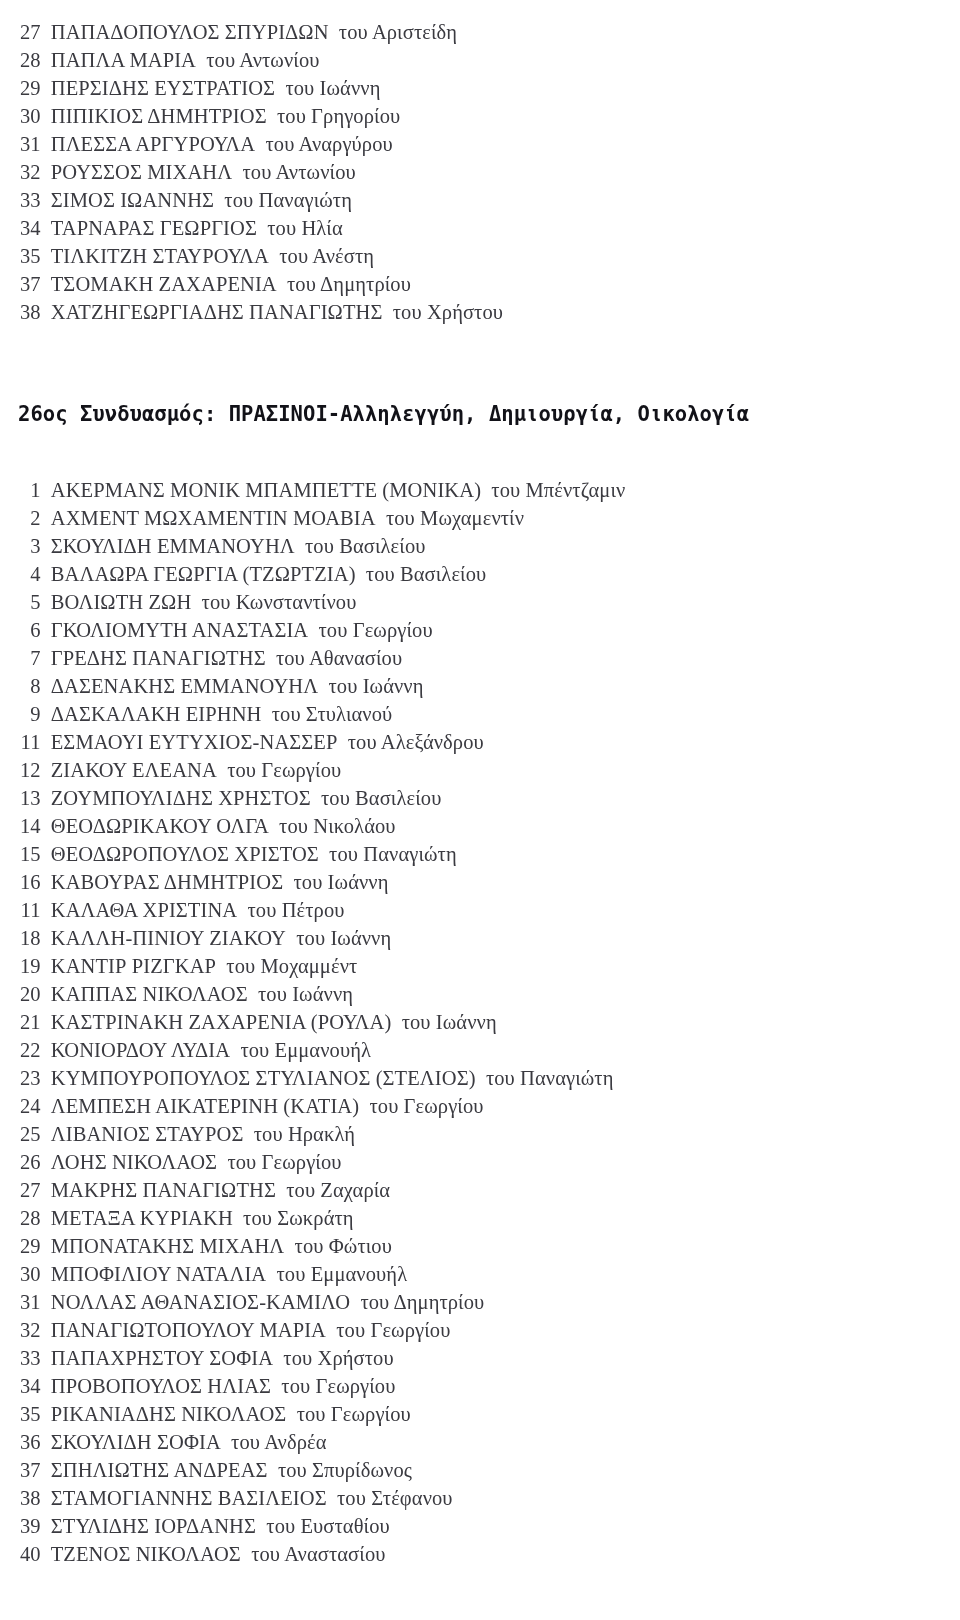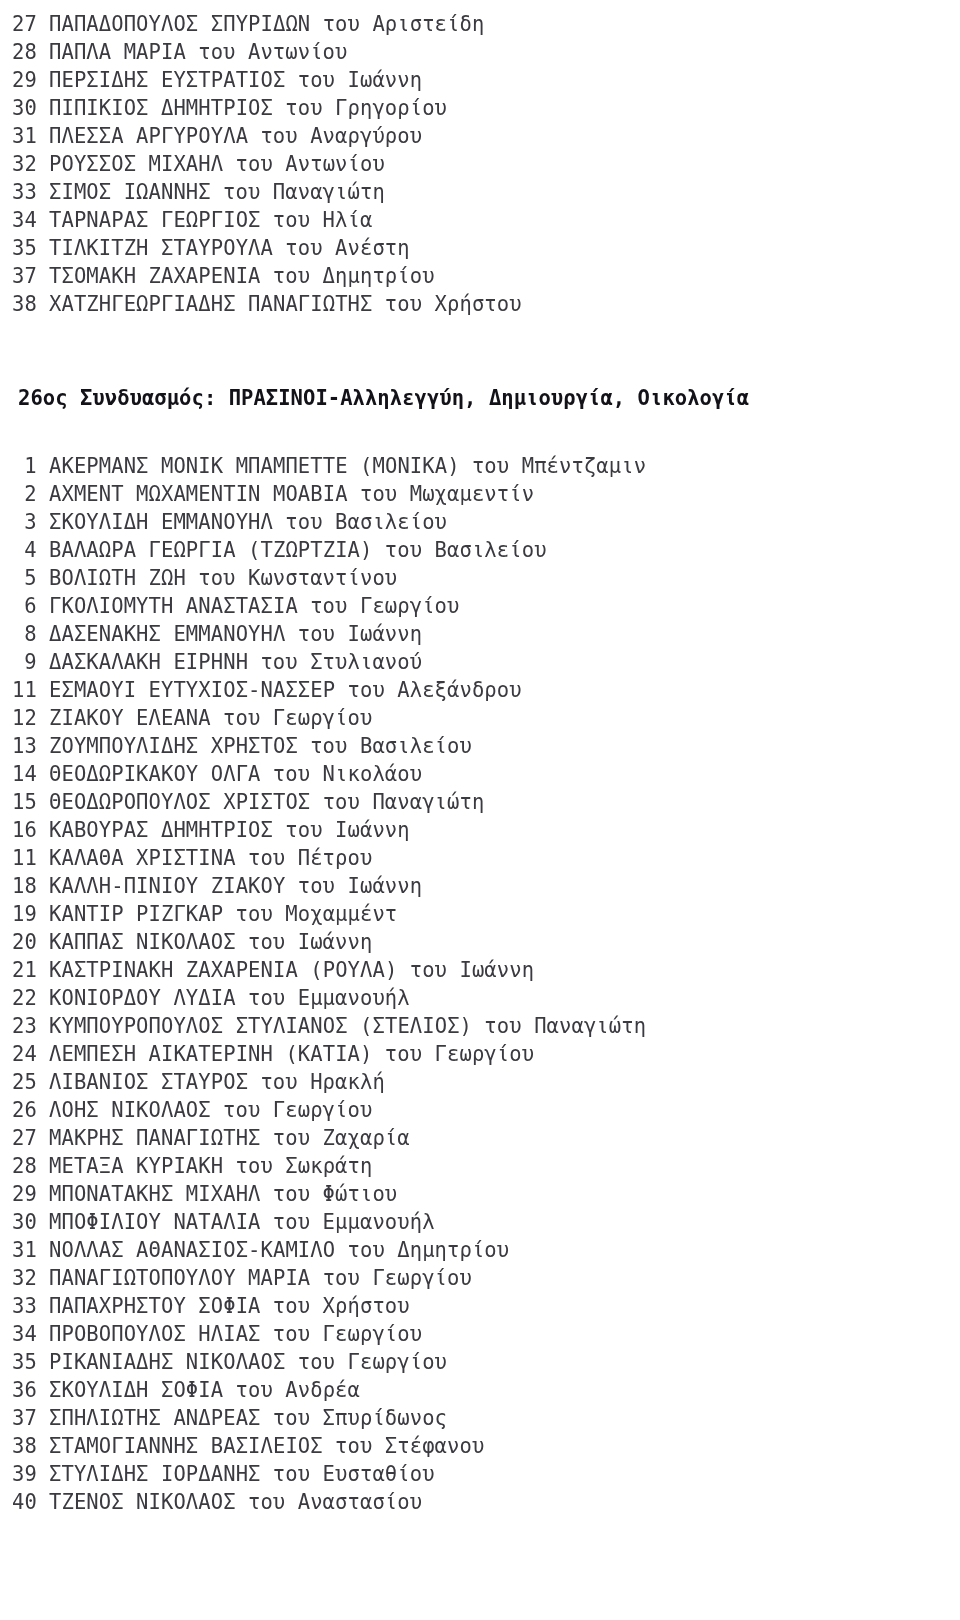--- a/index.html
+++ b/index.html
@@ -19,23 +19,24 @@
   .page {
     position: relative;
     width: 960px;
     height: 1620px;
     box-sizing: border-box;
     padding: 0;
   }
 
   
   .list-block {
-    margin: 4px;
+    margin: 12px;
     padding: 0;
     list-style: none;
+    font-family: Liberation Serif, serif;
   }
 
   .list-item {
     display: block;
     white-space: pre;
     font-size: 20.5px;
     line-height: 28px;
     height: 28px;
     letter-spacing: 0.1px;
     color: #3a3a40;
@@ -107,20 +108,21 @@
 
   <div class="gap-after-heading"></div>
 
   <ul class="list-block" id="section-list">
       <li class="list-item"><span class="num">1</span><span class="sep"> </span><span class="surname-given">ΑΚΕΡΜΑΝΣ ΜΟΝΙΚ ΜΠΑΜΠΕΤΤΕ (ΜΟΝΙΚΑ)</span><span class="sep"> </span><span class="patronymic">του Μπέντζαμιν</span></li>
       <li class="list-item"><span class="num">2</span><span class="sep"> </span><span class="surname-given">ΑΧΜΕΝΤ ΜΩΧΑΜΕΝΤΙΝ ΜΟΑΒΙΑ</span><span class="sep"> </span><span class="patronymic">του Μωχαμεντίν</span></li>
       <li class="list-item"><span class="num">3</span><span class="sep"> </span><span class="surname-given">ΣΚΟΥΛΙΔΗ ΕΜΜΑΝΟΥΗΛ</span><span class="sep"> </span><span class="patronymic">του Βασιλείου</span></li>
       <li class="list-item"><span class="num">4</span><span class="sep"> </span><span class="surname-given">ΒΑΛΑΩΡΑ ΓΕΩΡΓΙΑ (ΤΖΩΡΤΖΙΑ)</span><span class="sep"> </span><span class="patronymic">του Βασιλείου</span></li>
       <li class="list-item"><span class="num">5</span><span class="sep"> </span><span class="surname-given">ΒΟΛΙΩΤΗ ΖΩΗ</span><span class="sep"> </span><span class="patronymic">του Κωνσταντίνου</span></li>
       <li class="list-item"><span class="num">6</span><span class="sep"> </span><span class="surname-given">ΓΚΟΛΙΟΜΥΤΗ ΑΝΑΣΤΑΣΙΑ</span><span class="sep"> </span><span class="patronymic">του Γεωργίου</span></li>
+      <li class="list-item"><span class="num">7</span><span class="sep"> </span><span class="surname-given">ΓΡΕΔΗΣ ΠΑΝΑΓΙΩΤΗΣ</span><span class="sep"> </span><span class="patronymic">του Αθανασίου</span></li>
       <li class="list-item"><span class="num">8</span><span class="sep"> </span><span class="surname-given">ΔΑΣΕΝΑΚΗΣ ΕΜΜΑΝΟΥΗΛ</span><span class="sep"> </span><span class="patronymic">του Ιωάννη</span></li>
       <li class="list-item"><span class="num">9</span><span class="sep"> </span><span class="surname-given">ΔΑΣΚΑΛΑΚΗ ΕΙΡΗΝΗ</span><span class="sep"> </span><span class="patronymic">του Στυλιανού</span></li>
       <li class="list-item"><span class="num">11</span><span class="sep"> </span><span class="surname-given">ΕΣΜΑΟΥΙ ΕΥΤΥΧΙΟΣ-ΝΑΣΣΕΡ</span><span class="sep"> </span><span class="patronymic">του Αλεξάνδρου</span></li>
       <li class="list-item"><span class="num">12</span><span class="sep"> </span><span class="surname-given">ΖΙΑΚΟΥ ΕΛΕΑΝΑ</span><span class="sep"> </span><span class="patronymic">του Γεωργίου</span></li>
       <li class="list-item"><span class="num">13</span><span class="sep"> </span><span class="surname-given">ΖΟΥΜΠΟΥΛΙΔΗΣ ΧΡΗΣΤΟΣ</span><span class="sep"> </span><span class="patronymic">του Βασιλείου</span></li>
       <li class="list-item"><span class="num">14</span><span class="sep"> </span><span class="surname-given">ΘΕΟΔΩΡΙΚΑΚΟΥ ΟΛΓΑ</span><span class="sep"> </span><span class="patronymic">του Νικολάου</span></li>
       <li class="list-item"><span class="num">15</span><span class="sep"> </span><span class="surname-given">ΘΕΟΔΩΡΟΠΟΥΛΟΣ ΧΡΙΣΤΟΣ</span><span class="sep"> </span><span class="patronymic">του Παναγιώτη</span></li>
       <li class="list-item"><span class="num">16</span><span class="sep"> </span><span class="surname-given">ΚΑΒΟΥΡΑΣ ΔΗΜΗΤΡΙΟΣ</span><span class="sep"> </span><span class="patronymic">του Ιωάννη</span></li>
       <li class="list-item"><span class="num">11</span><span class="sep"> </span><span class="surname-given">ΚΑΛΑΘΑ ΧΡΙΣΤΙΝΑ</span><span class="sep"> </span><span class="patronymic">του Πέτρου</span></li>
       <li class="list-item"><span class="num">18</span><span class="sep"> </span><span class="surname-given">ΚΑΛΛΗ-ΠΙΝΙΟΥ ΖΙΑΚΟΥ</span><span class="sep"> </span><span class="patronymic">του Ιωάννη</span></li>

